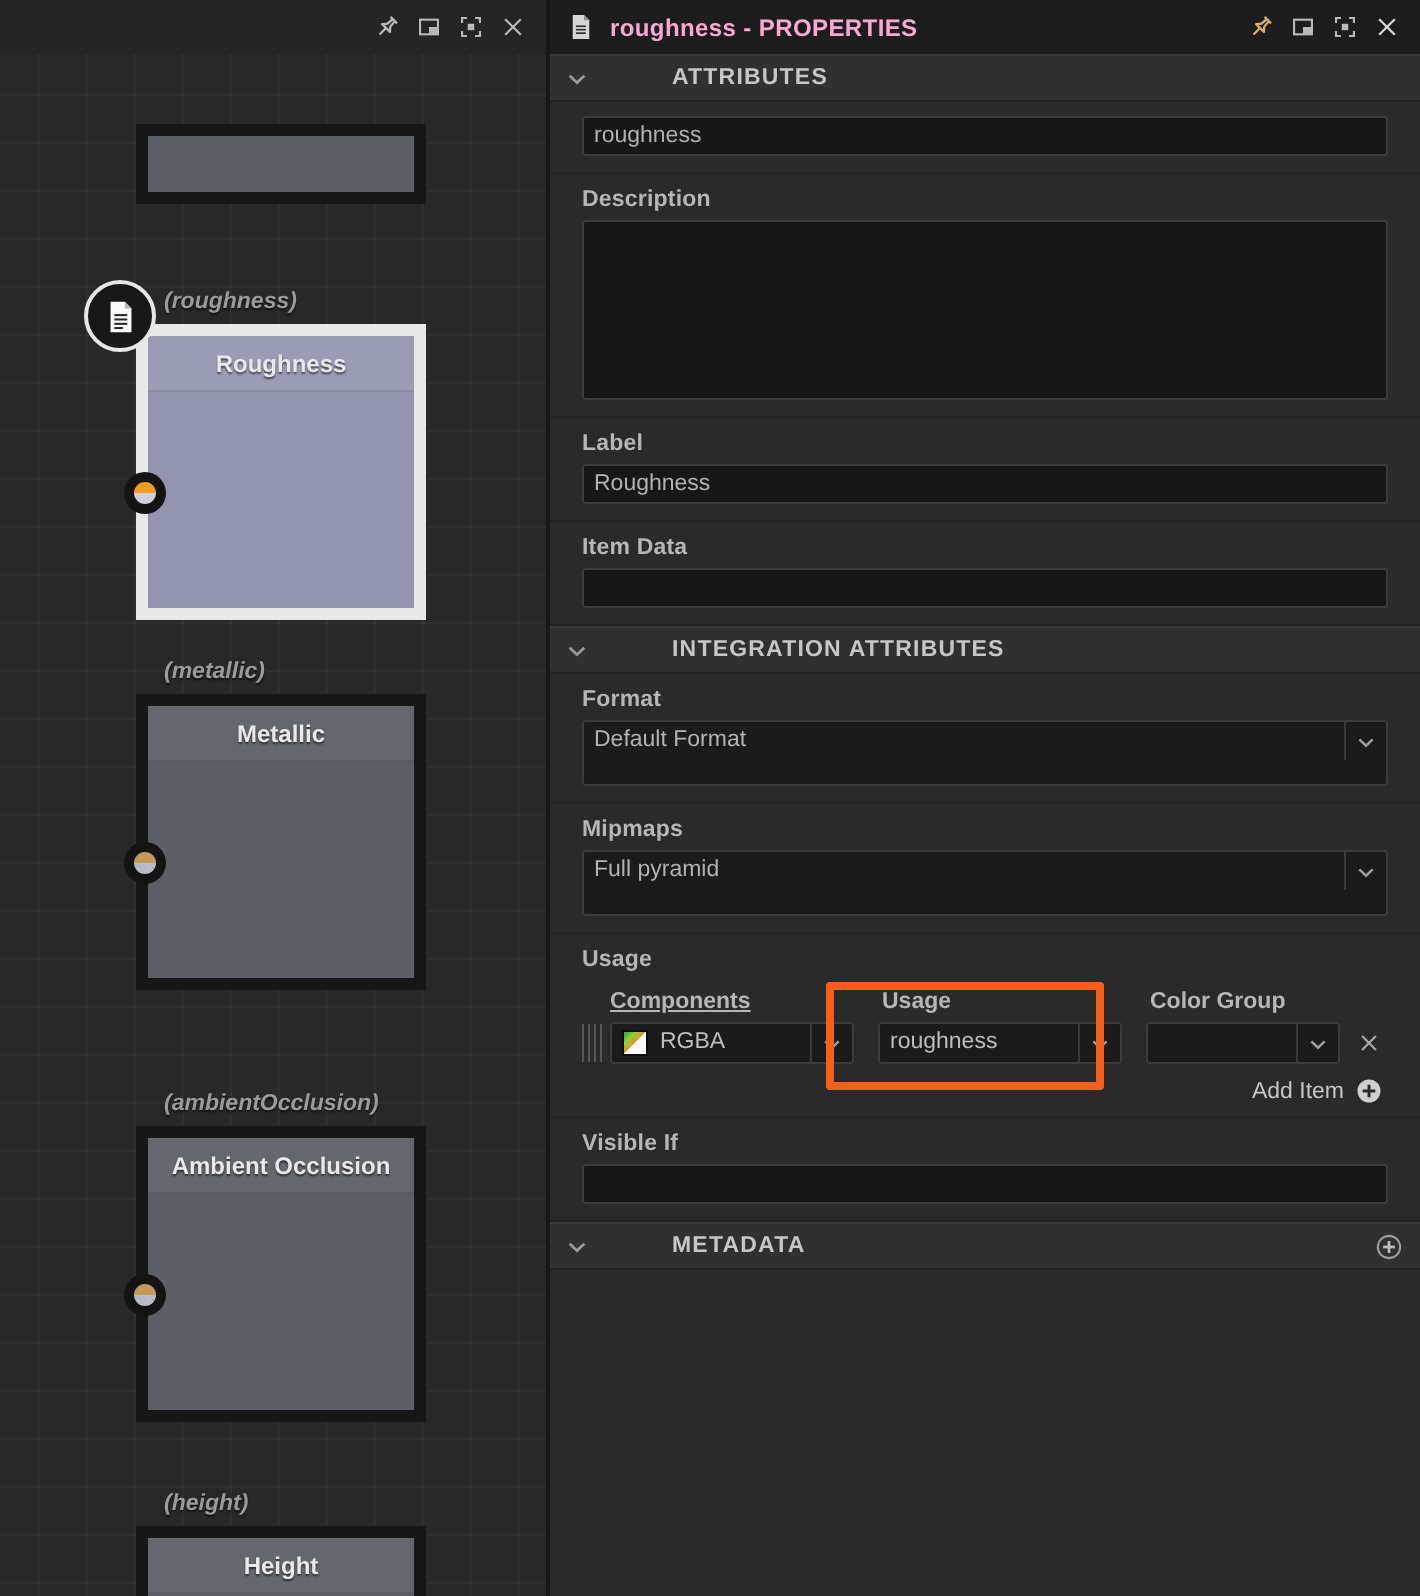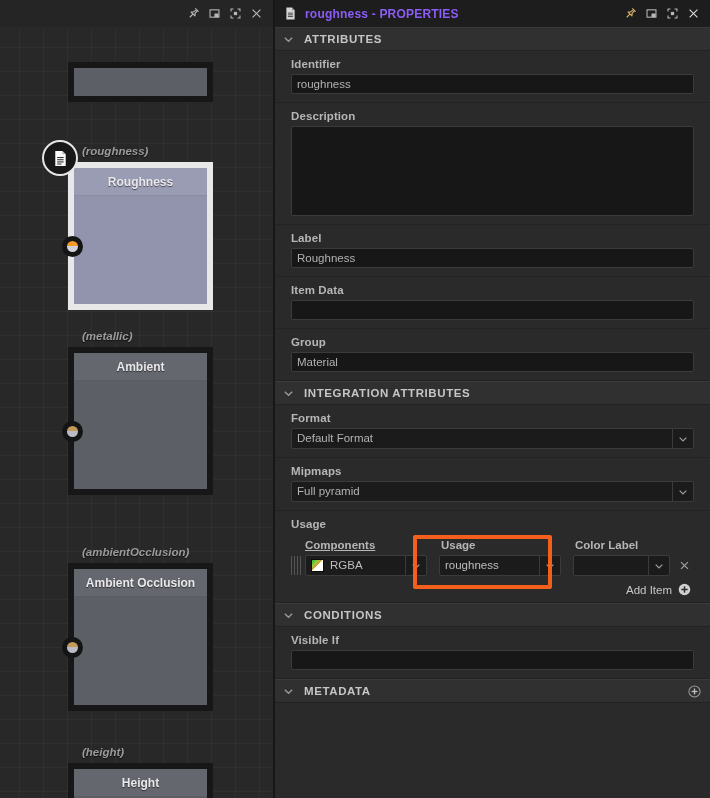--- a/index.html
+++ b/index.html
@@ -97,31 +97,32 @@
     flex: 1 1 auto; height: 798px; background: #2a2a2a;
     display: flex; flex-direction: column;
   }
   .props-titlebar {
     height: 27px; background: #1d1d1d;
     display: flex; align-items: center; padding: 0 6px 0 8px;
     flex: 0 0 27px;
   }
   .props-title-icon { margin-right: 7px; display: flex; align-items: center; }
   .props-title-text {
-    font-size: 12px; font-weight: bold; color: #8b5cf6;
+    font-size: 12px; font-weight: bold; color: #f9a8d4;
     letter-spacing: .2px; flex: 1 1 auto;
   }
   .props-scroll { flex: 1 1 auto; overflow: hidden; }
 
   .section-header {
     height: 24px; background: #303030;
     border-top: 1px solid #3a3a3a; border-bottom: 1px solid #222;
     display: flex; align-items: center; padding: 0 8px;
     font-size: 11.5px; font-weight: bold; color: #c6c6c6;
     letter-spacing: .6px;
+    gap: 32px;
   }
   .chev { margin-right: 10px; display: flex; align-items: center; color: #9a9a9a; }
   .section-header .spacer { flex: 1 1 auto; }
 
   .field-block { padding: 7px 16px 8px 16px; border-bottom: 1px solid #232323; }
   .field-label {
     font-size: 11.5px; font-weight: bold; color: #b6b6b6;
     margin-bottom: 4px; letter-spacing: .1px;
   }
   .txt-input {
@@ -133,21 +134,21 @@
   }
   .txt-area {
     width: 100%; height: 90px; background: #171717;
     border: 1px solid #3b3b3b; border-radius: 2px;
     color: #b2b2b2; font-size: 11.5px;
     font-family: "Liberation Sans", sans-serif;
     padding: 4px 5px; outline: none; resize: none; display: block;
   }
   .sel-wrap { position: relative; width: 100%; }
   .sel-input {
-    width: 100%; height: 21px; background: #1b1b1b;
+    width: 100%; height: 33px; background: #1b1b1b;
     border: 1px solid #3b3b3b; border-radius: 2px;
     color: #b2b2b2; font-size: 11.5px;
     padding: 0 24px 0 5px; line-height: 19px;
     white-space: nowrap; overflow: hidden;
   }
   .sel-arrow {
     position: absolute; right: 1px; top: 1px;
     width: 21px; height: 19px;
     display: flex; align-items: center; justify-content: center;
     color: #9d9d9d; border-left: 1px solid #3b3b3b;
@@ -278,21 +279,21 @@
           <div class="gnode-header">Roughness</div>
           <div class="gport">
               <i></i>
             </div>
         </div>
       </div>
 
       <div class="gnode" style="left:68px; top:320px;">
         <div class="gnode-label">(metallic)</div>
         <div class="gnode-body">
-          <div class="gnode-header">Ambient</div>
+          <div class="gnode-header">Metallic</div>
           <div class="gport">
               <i></i>
             </div>
         </div>
       </div>
 
       <div class="gnode" style="left:68px; top:536px;">
         <div class="gnode-label">(ambientOcclusion)</div>
         <div class="gnode-body">
           <div class="gnode-header">Ambient Occlusion</div>
@@ -369,43 +370,38 @@
       <div class="section-header">
         <span class="chev">
           <svg width="11" height="11" viewBox="0 0 12 12">
               <path d="M2 4.2 L6 8 L10 4.2" fill="none" stroke="#9a9a9a" stroke-width="1.5"></path>
             </svg>
         </span>
         <span>ATTRIBUTES</span>
       </div>
 
       <div class="field-block">
-        <div class="field-label">Identifier</div>
         <input class="txt-input" type="text" value="roughness" style="">
       </div>
 
       <div class="field-block">
         <div class="field-label">Description</div>
         <textarea class="txt-area" placeholder="" style=""></textarea>
       </div>
 
       <div class="field-block">
         <div class="field-label">Label</div>
         <input class="txt-input" type="text" value="Roughness" style="">
       </div>
 
       <div class="field-block">
         <div class="field-label">Item Data</div>
         <input class="txt-input" type="text" value="" style="">
       </div>
 
-      <div class="field-block">
-        <div class="field-label">Group</div>
-        <input class="txt-input" type="text" value="Material" style="">
-      </div>
 
       <div class="section-header">
         <span class="chev">
           <svg width="11" height="11" viewBox="0 0 12 12">
               <path d="M2 4.2 L6 8 L10 4.2" fill="none" stroke="#9a9a9a" stroke-width="1.5"></path>
             </svg>
         </span>
         <span>INTEGRATION ATTRIBUTES</span>
       </div>
 
@@ -432,21 +428,21 @@
           </div>
         </div>
       </div>
 
       <div class="usage-group">
         <div class="field-label" style="margin-bottom:9px;">Usage</div>
 
         <div class="usage-cols">
           <div class="col-components">Components</div>
           <div class="col-usage">Usage</div>
-          <div class="col-colorspace">Color Label</div>
+          <div class="col-colorspace">Color Group</div>
         </div>
 
         <div class="usage-row">
           <div class="drag-handle"></div>
 
           <div class="usage-cell cell-components">
             <div class="cb-input">
               <span class="sw"></span>
               <span>RGBA</span>
             </div>
@@ -498,28 +494,20 @@
                   <path d="M7 3.6 V10.4"></path>
                   <path d="M3.6 7 H10.4"></path>
                 </g>
               </svg>
           </span>
         </div>
 
         <div class="highlight-box" style="left:138px; top:24px; width:139px; height:54px;"></div>
       </div>
 
-      <div class="section-header">
-        <span class="chev">
-          <svg width="11" height="11" viewBox="0 0 12 12">
-              <path d="M2 4.2 L6 8 L10 4.2" fill="none" stroke="#9a9a9a" stroke-width="1.5"></path>
-            </svg>
-        </span>
-        <span>CONDITIONS</span>
-      </div>
 
       <div class="field-block">
         <div class="field-label">Visible If</div>
         <input class="txt-input" type="text" value="" style="">
       </div>
 
       <div class="section-header">
         <span class="chev">
           <svg width="11" height="11" viewBox="0 0 12 12">
               <path d="M2 4.2 L6 8 L10 4.2" fill="none" stroke="#9a9a9a" stroke-width="1.5"></path>

